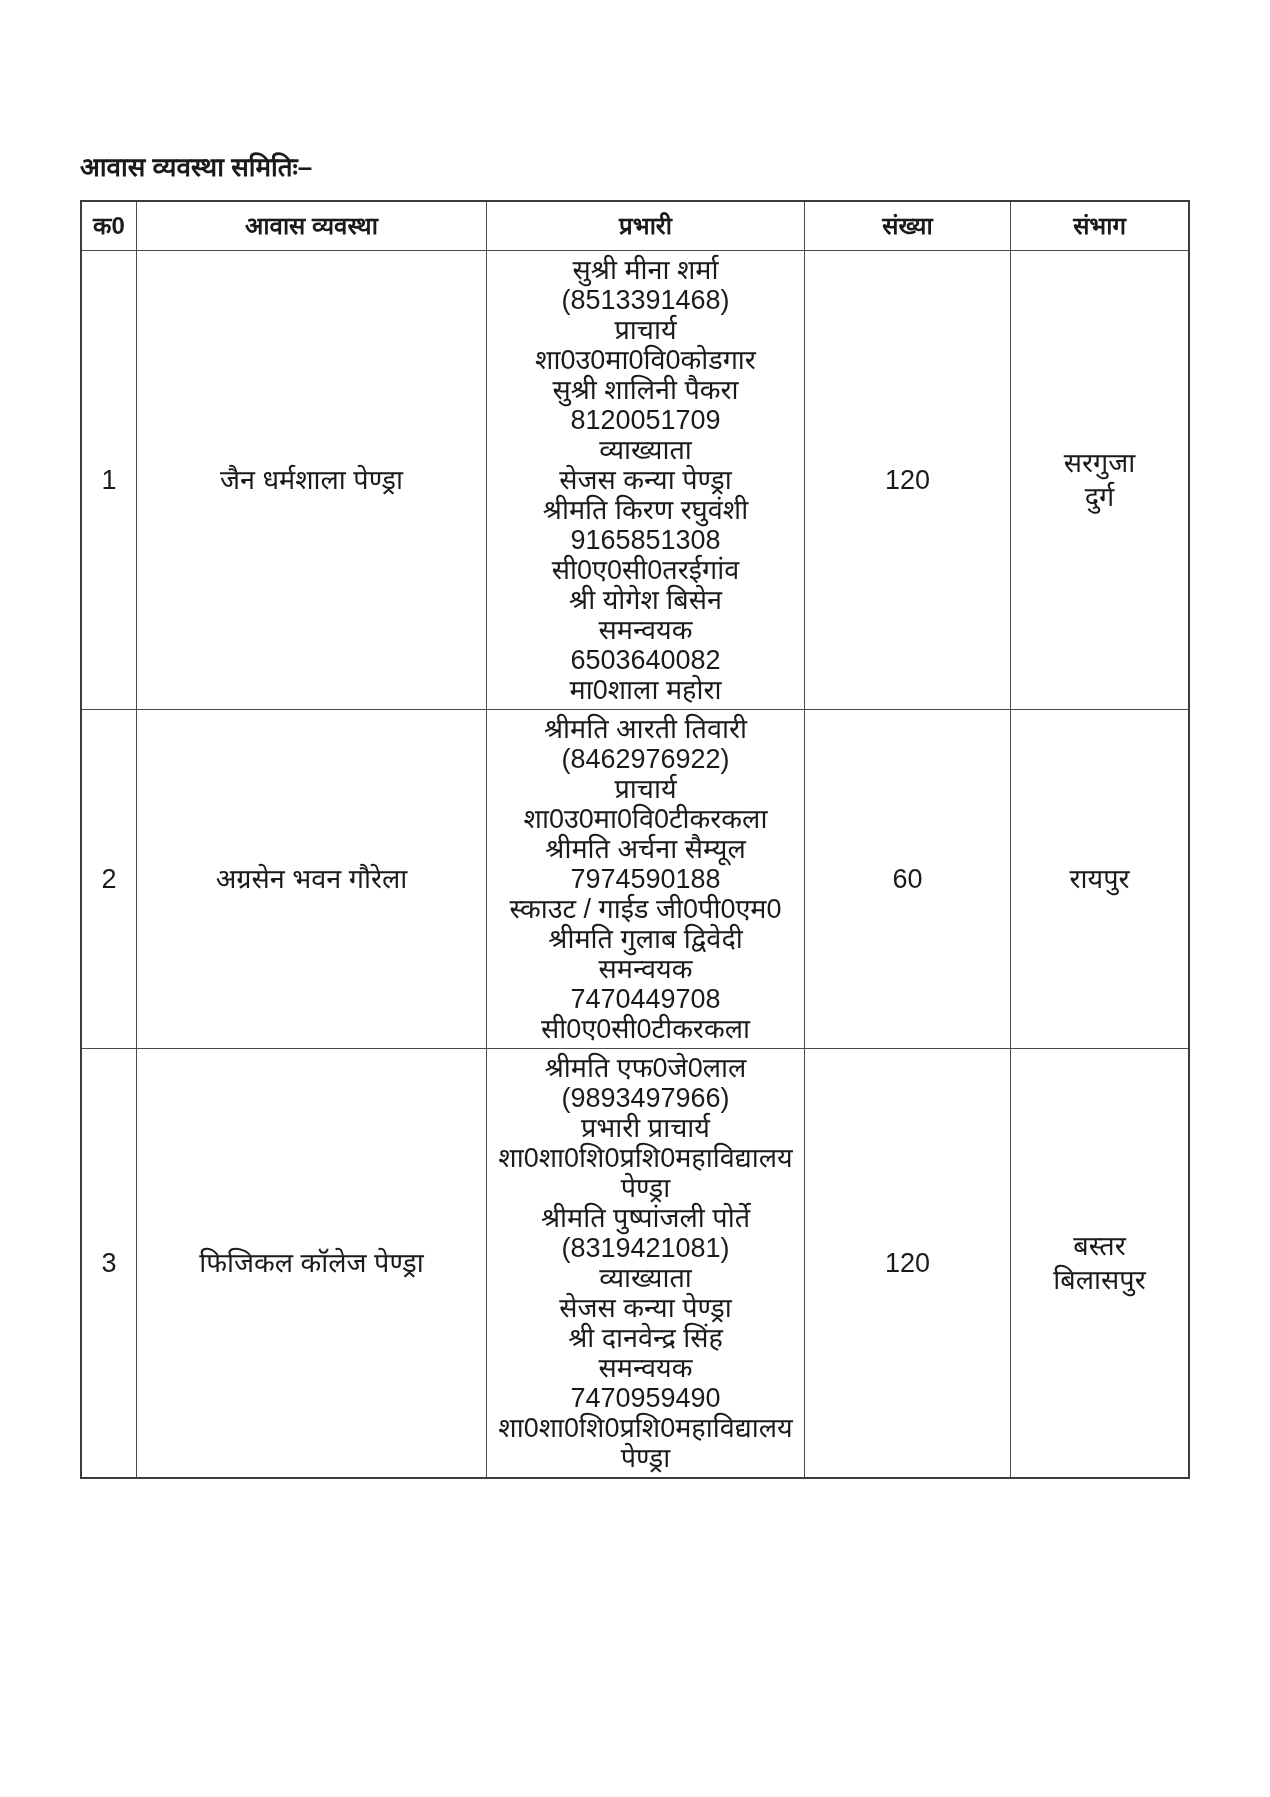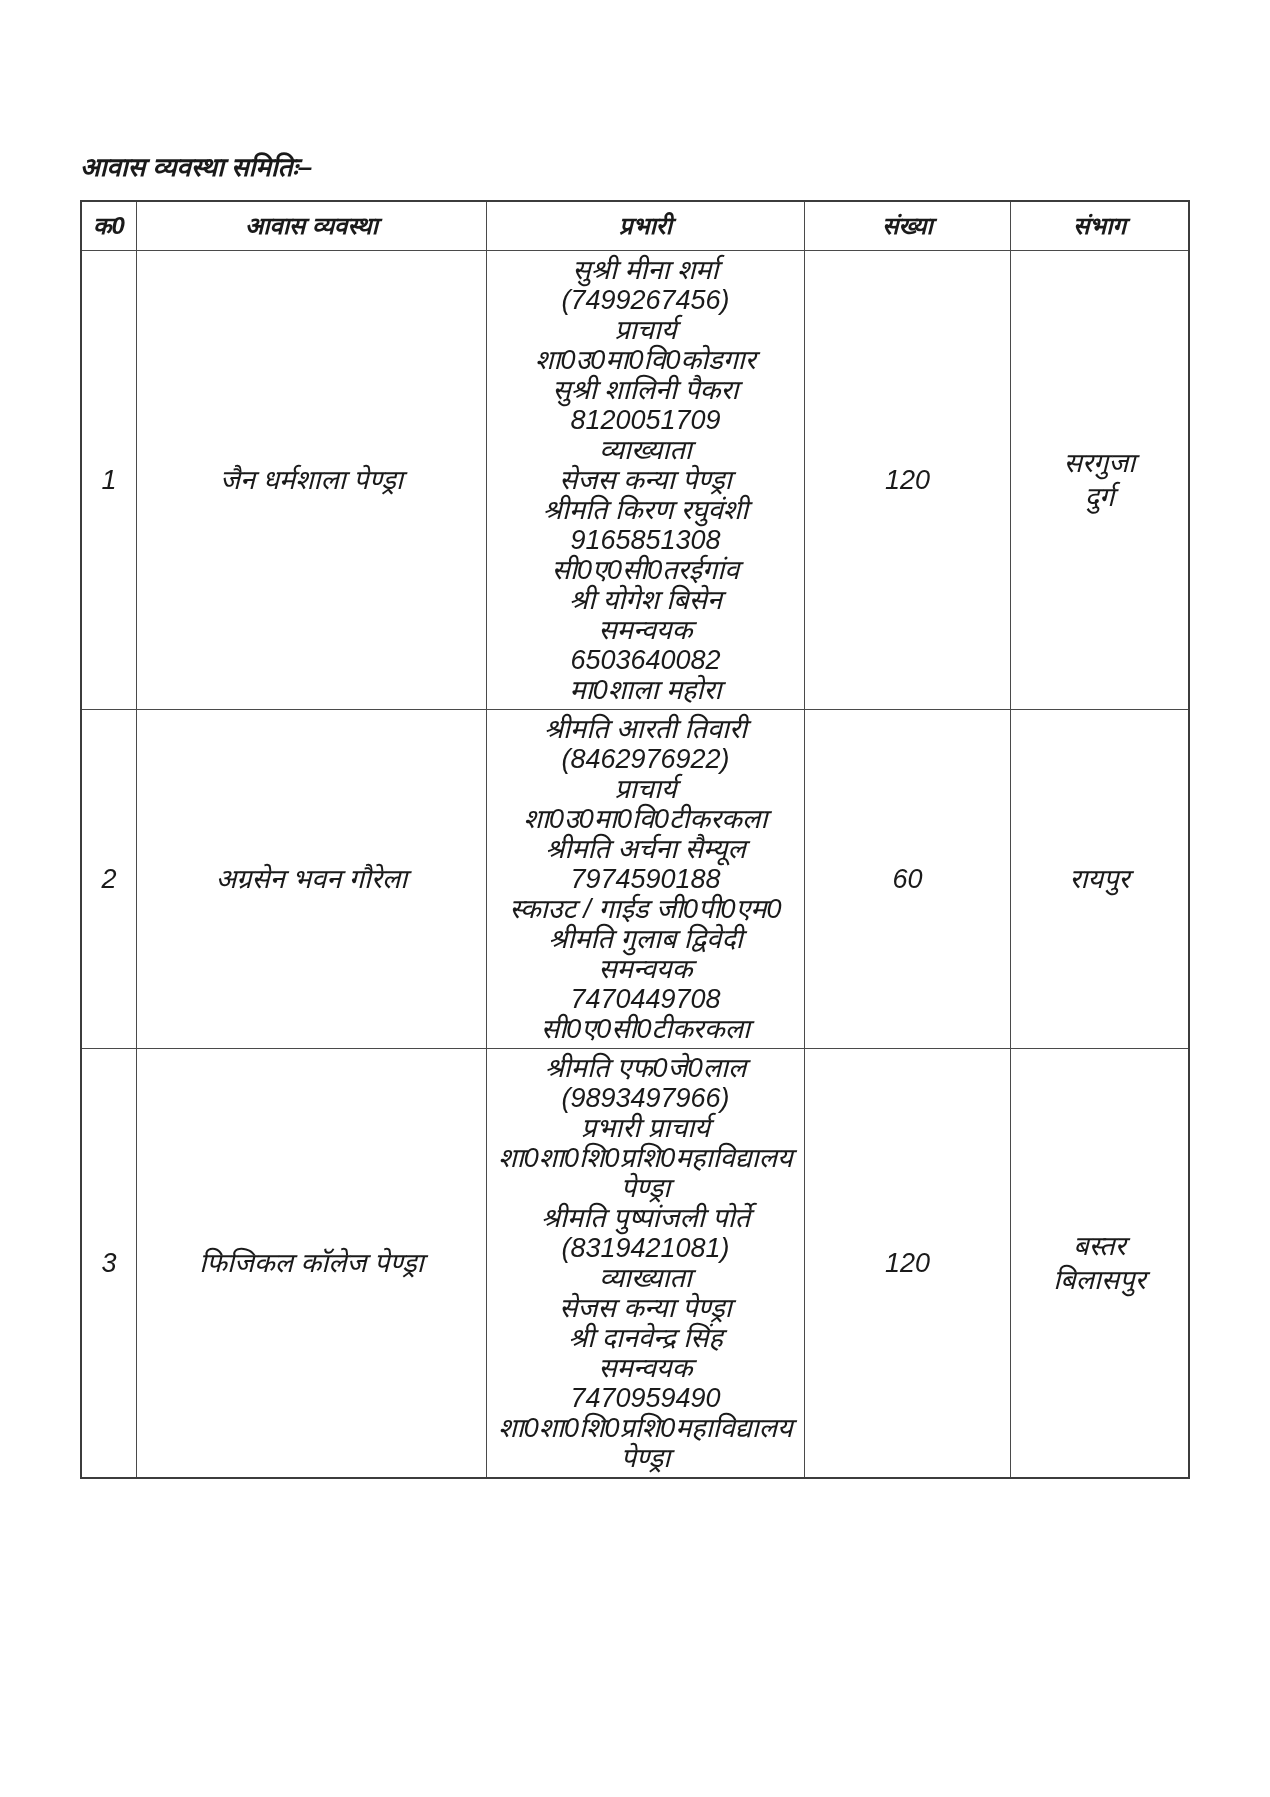--- a/index.html
+++ b/index.html
@@ -9,21 +9,20 @@
     font-family:"Liberation Sans","DejaVu Sans",sans-serif;
     color:#1a1a1a;
     -webkit-font-smoothing:antialiased;
   }
   .page{
     box-sizing:border-box;
     width:1270px;height:1797px;
     padding:148px 80px 0 80px;
     background:#ffffff;
     overflow:hidden;
-    font-style:italic;
   }
   .heading p{margin:0;}
   .heading .h1{
     font-size:26px;font-weight:bold;letter-spacing:0px;margin-bottom:16px;
   }
   .heading .h2{
     font-size:26px;font-weight:bold;margin-bottom:28px;
   }
   .heading .h3{
     font-size:25px;font-weight:bold;margin-bottom:34px;
@@ -81,21 +80,21 @@
         <th>संख्या</th>
         <th>संभाग</th>
       </tr>
     </thead>
     <tbody>
         <tr>
           <td class="c-serial">1</td>
           <td class="c-venue">जैन धर्मशाला पेण्ड्रा</td>
           <td class="c-incharge">
             <div>सुश्री मीना शर्मा</div>
-            <div>(7499267456)</div>
+            <div>(8513391468)</div>
             <div>प्राचार्य</div>
             <div>शा0उ0मा0वि0कोडगार</div>
             <div>सुश्री शालिनी पैकरा</div>
             <div>8120051709</div>
             <div>व्याख्याता</div>
             <div>सेजस कन्या पेण्ड्रा</div>
             <div>श्रीमति किरण रघुवंशी</div>
             <div>9165851308</div>
             <div>सी0ए0सी0तरईगांव</div>
             <div>श्री योगेश बिसेन</div>

